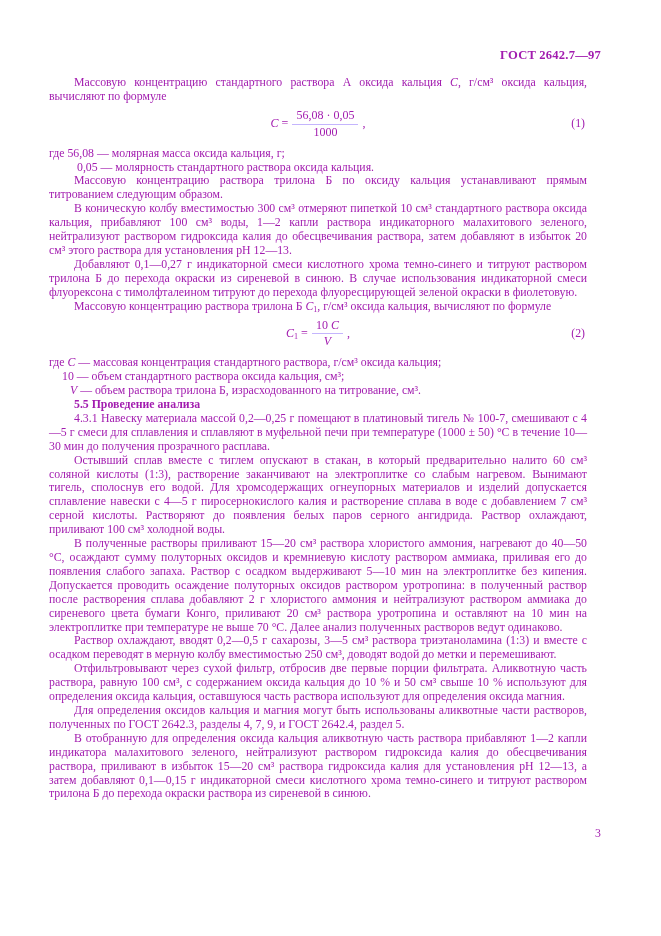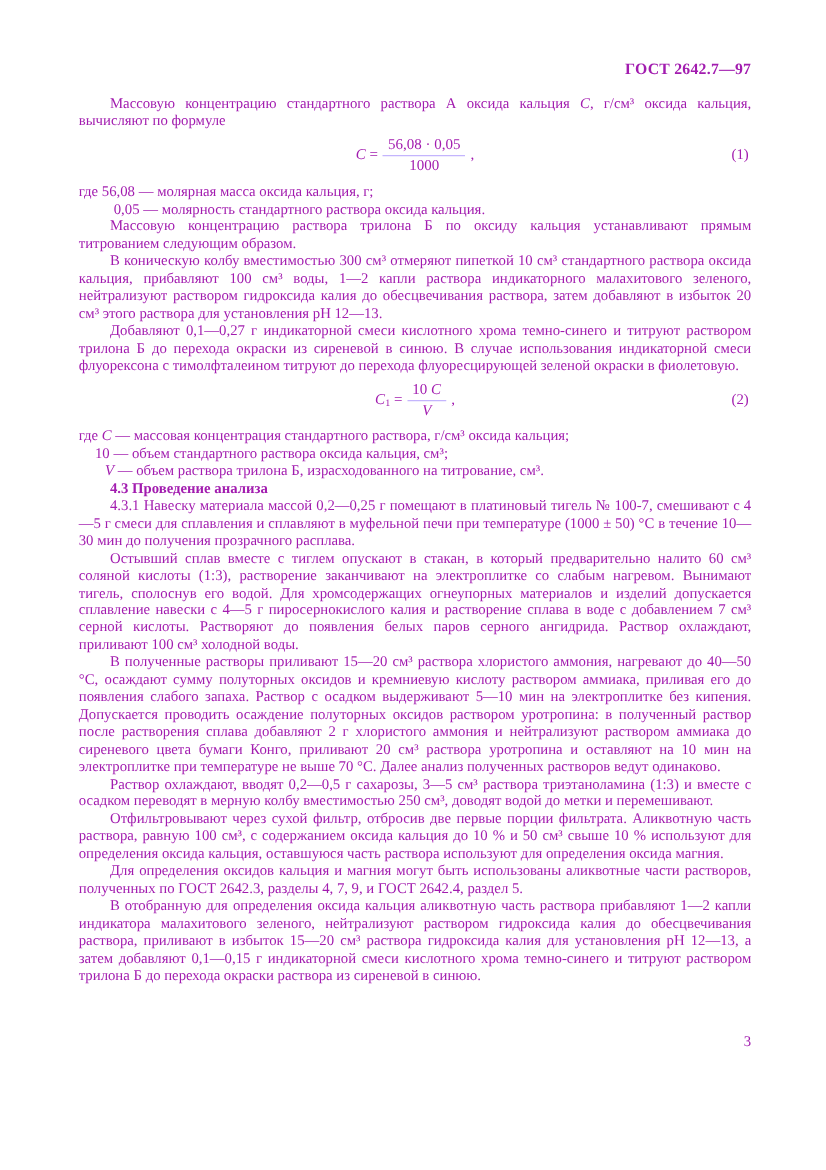--- a/index.html
+++ b/index.html
@@ -18,21 +18,21 @@
     left: 63px;
     width: 538px;
     text-align: right;
     font-weight: bold;
     font-size: 12.6px;
     letter-spacing: 0.2px;
   }
   .body-text {
     position: absolute;
     top: 76px;
-    left: 63px;
+    left: 49px;
     width: 538px;
     font-size: 11.8px;
     line-height: 13.9px;
   }
   p.para {
     margin: 0;
     text-indent: 25px;
     text-align: justify;
   }
   p.para.bold { font-weight: bold; text-align: left; }
@@ -106,36 +106,37 @@
       <span class="f-tag">(1)</span>
     </div>
 
     <div class="where-line"><span>где</span> <span>56,08</span> <span>—</span> <span>молярная масса оксида кальция, г;</span></div>
     <div class="where-line w-ind28"><span>0,05</span> <span>—</span> <span>молярность стандартного раствора оксида кальция.</span></div>
 
     <p class="para">Массовую концентрацию раствора трилона Б по оксиду кальция устанавливают прямым титрованием следующим образом.</p>
     <p class="para">В коническую колбу вместимостью 300 см³ отмеряют пипеткой 10 см³ стандартного раствора оксида кальция, прибавляют 100 см³ воды, 1—2 капли раствора индикаторного малахитового зеленого, нейтрализуют раствором гидроксида калия до обесцвечивания раствора, затем добавляют в избыток 20 см³ этого раствора для установления рН 12—13.</p>
     <p class="para">Добавляют 0,1—0,27 г индикаторной смеси кислотного хрома темно-синего и титруют раствором трилона Б до перехода окраски из сиреневой в синюю. В случае использования индикаторной смеси флуорексона с тимолфталеином титруют до перехода флуоресцирующей зеленой окраски в фиолетовую.</p>
 
+    <p class="para"><span>Массовую концентрацию раствора трилона Б</span> <span class="f-var"><span>С</span><sub class="f-sub">1</sub></span><span>, г/см³ оксида кальция, вычисляют по формуле</span></p>
 
     <div class="formula-row">
       <span class="formula-inner">
         <span class="f-var"><span>С</span><sub class="f-sub">1</sub></span>
         <span>=</span>
         <span class="frac"><span class="num"><span>10</span> <span class="f-var">С</span></span><span class="den f-var">V</span></span>
         <span>,</span>
       </span>
       <span class="f-tag">(2)</span>
     </div>
 
     <div class="where-line"><span>где</span> <span class="term-i">С</span> <span>—</span> <span>массовая концентрация стандартного раствора, г/см³ оксида кальция;</span></div>
     <div class="where-line w-ind13"><span>10</span> <span>—</span> <span>объем стандартного раствора оксида кальция, см³;</span></div>
     <div class="where-line w-ind21"><span class="term-i">V</span> <span>—</span> <span>объем раствора трилона Б, израсходованного на титрование, см³.</span></div>
 
-    <p class="para bold">4.3 Проведение анализа</p>
+    <p class="para bold">5.5 Проведение анализа</p>
     <p class="para">4.3.1 Навеску материала массой 0,2—0,25 г помещают в платиновый тигель № 100-7, смешивают с 4—5 г смеси для сплавления и сплавляют в муфельной печи при температуре (1000 ± 50) °С в течение 10—30 мин до получения прозрачного расплава.</p>
     <p class="para">Остывший сплав вместе с тиглем опускают в стакан, в который предварительно налито 60 см³ соляной кислоты (1:3), растворение заканчивают на электроплитке со слабым нагревом. Вынимают тигель, сполоснув его водой. Для хромсодержащих огнеупорных материалов и изделий допускается сплавление навески с 4—5 г пиросернокислого калия и растворение сплава в воде с добавлением 7 см³ серной кислоты. Растворяют до появления белых паров серного ангидрида. Раствор охлаждают, приливают 100 см³ холодной воды.</p>
     <p class="para">В полученные растворы приливают 15—20 см³ раствора хлористого аммония, нагревают до 40—50 °С, осаждают сумму полуторных оксидов и кремниевую кислоту раствором аммиака, приливая его до появления слабого запаха. Раствор с осадком выдерживают 5—10 мин на электроплитке без кипения. Допускается проводить осаждение полуторных оксидов раствором уротропина: в полученный раствор после растворения сплава добавляют 2 г хлористого аммония и нейтрализуют раствором аммиака до сиреневого цвета бумаги Конго, приливают 20 см³ раствора уротропина и оставляют на 10 мин на электроплитке при температуре не выше 70 °С. Далее анализ полученных растворов ведут одинаково.</p>
     <p class="para">Раствор охлаждают, вводят 0,2—0,5 г сахарозы, 3—5 см³ раствора триэтаноламина (1:3) и вместе с осадком переводят в мерную колбу вместимостью 250 см³, доводят водой до метки и перемешивают.</p>
     <p class="para">Отфильтровывают через сухой фильтр, отбросив две первые порции фильтрата. Аликвотную часть раствора, равную 100 см³, с содержанием оксида кальция до 10 % и 50 см³ свыше 10 % используют для определения оксида кальция, оставшуюся часть раствора используют для определения оксида магния.</p>
     <p class="para">Для определения оксидов кальция и магния могут быть использованы аликвотные части растворов, полученных по ГОСТ 2642.3, разделы 4, 7, 9, и ГОСТ 2642.4, раздел 5.</p>
     <p class="para">В отобранную для определения оксида кальция аликвотную часть раствора прибавляют 1—2 капли индикатора малахитового зеленого, нейтрализуют раствором гидроксида калия до обесцвечивания раствора, приливают в избыток 15—20 см³ раствора гидроксида калия для установления рН 12—13, а затем добавляют 0,1—0,15 г индикаторной смеси кислотного хрома темно-синего и титруют раствором трилона Б до перехода окраски раствора из сиреневой в синюю.</p>
 
   </div>
 

